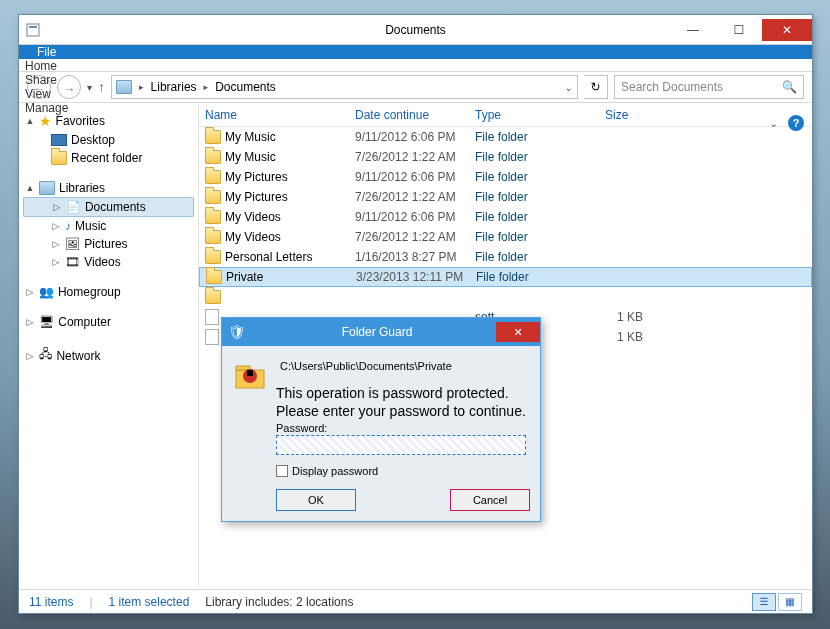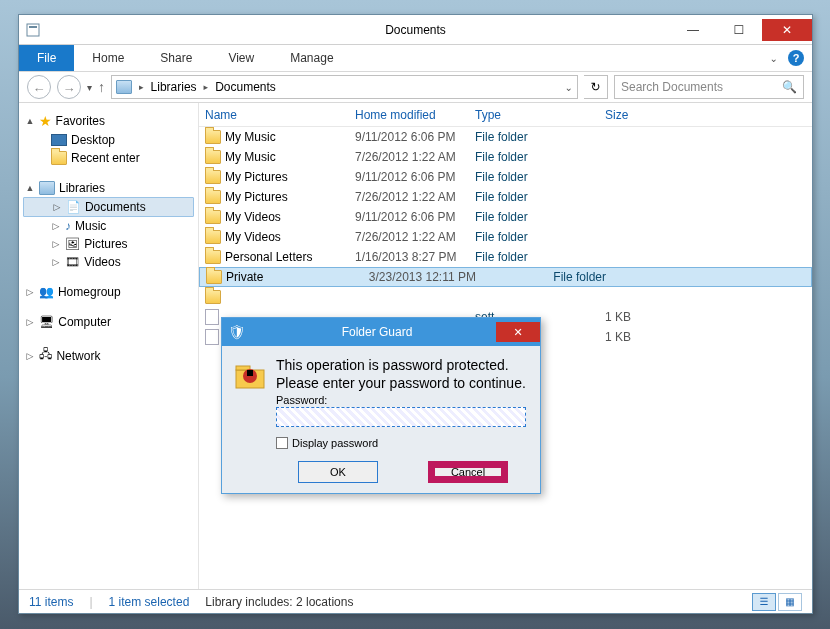--- a/index.html
+++ b/index.html
@@ -4,23 +4,23 @@
 <style>
   * { box-sizing: border-box; margin: 0; padding: 0; font-family: "Segoe UI", Tahoma, sans-serif; }
   body { background: linear-gradient(to bottom, #a8c5d8, #7a9bb0 60%, #4a5a6a); width: 830px; height: 629px; overflow: hidden; position: relative; }
   .window { position: absolute; left: 18px; top: 14px; width: 795px; height: 600px; background: #fff; border: 1px solid #6a8aa0; box-shadow: 2px 2px 6px rgba(0,0,0,.25); }
   .titlebar { height: 30px; display: flex; align-items: center; border-bottom: 1px solid #d0d0d0; position: relative; }
   .titlebar .icon-slot { width: 28px; display:flex; justify-content:center; }
   .titlebar .title { position:absolute; left:0; right:0; text-align:center; font-size:12px; color:#000; pointer-events:none; }
   .win-btns { margin-left:auto; display:flex; height:22px; }
   .win-btn { width:46px; display:flex; align-items:center; justify-content:center; font-size:12px; color:#333; }
   .win-btn.close { background:#c83028; color:#fff; width:50px; }
-  .ribbon { height:26px; display:flex; align-items:stretch; font-size:12px; position:relative; }
+  .ribbon { height:26px; display:flex; align-items:stretch; font-size:12px; position:relative;flex-direction:column; }
   .file-tab { background:#1979ca; color:#fff; padding:0 18px; display:flex; align-items:center; }
-  .r-tab { padding:0 18px; display:flex; align-items:center; color:#333; }
+  .r-tab { padding:0 6px; display:flex; align-items:center; color:#333; }
   .ribbon-right { margin-left:auto; display:flex; align-items:center; gap:10px; padding-right:8px; }
   .help { width:16px; height:16px; border-radius:50%; background:#1979ca; color:#fff; font-size:11px; display:flex; align-items:center; justify-content:center; font-weight:bold; }
   .chev { font-size:10px; color:#555; }
   .addrbar { height:32px; border-top:1px solid #d8d8d8; border-bottom:1px solid #d8d8d8; display:flex; align-items:center; gap:6px; padding:0 8px; font-size:12px; }
   .navbtn { width:24px; height:24px; border:1px solid #b0b8c0; border-radius:50%; display:flex; align-items:center; justify-content:center; color:#888; font-size:13px; }
   .breadcrumb-box { flex:1; height:24px; border:1px solid #c0c0c0; display:flex; align-items:center; padding:0 4px; gap:4px; }
   .bc-seg { display:flex; align-items:center; gap:2px; }
   .bc-tri { font-size:9px; color:#555; padding:0 3px;}
   .refresh { width:24px; height:24px; border:1px solid #c0c0c0; display:flex; align-items:center; justify-content:center; border-left:none; }
   .search { width:190px; height:24px; border:1px solid #c0c0c0; display:flex; align-items:center; justify-content:space-between; padding:0 6px; color:#777; }
@@ -29,22 +29,22 @@
   .tnode { display:flex; align-items:center; gap:4px; padding:2px 0 2px 2px; white-space:nowrap; }
   .tnode.child { padding-left:28px; }
   .tnode.group { margin-top:12px; }
   .tw { font-size:9px; color:#555; width:10px; text-align:center; }
   .tnode.selected { background:#d8e6f2; border:1px solid #9ac3e6; border-radius:1px; }
   .listpane { flex:1; font-size:12px; }
   .cols { display:flex; height:24px; align-items:center; border-bottom:1px solid #e8e8e8; color:#1560b0; padding-left:6px; }
   .c-name{width:150px;} .c-date{width:120px;} .c-type{width:130px;} .c-size{width:80px;}
   .rows { }
   .row { display:flex; align-items:center; height:20px; padding-left:6px; }
-  .row.selected { background:#cde6f7; border:1px solid #7bb5e0;text-align:right; }
-  .rc-name{width:150px; display:flex; align-items:center; gap:4px;} .rc-date{width:120px; color:#555;} .rc-type{width:130px; color:#0c4a6e;} .rc-size{width:80px; color:#555; text-align:left; padding-right:30px;}
+  .row.selected { background:#cde6f7; border:1px solid #7bb5e0; }
+  .rc-name{width:150px; display:flex; align-items:center; gap:4px;} .rc-date{width:120px; color:#555;} .rc-type{width:130px; color:#0c4a6e;} .rc-size{width:80px; color:#555; text-align:center; padding-right:30px;}
   .ficon { width:16px; height:14px; background:linear-gradient(#fde79a,#f7ca4d); border:1px solid #d6a841; border-radius:1px; position:relative;}
   .ficon::before{content:"";position:absolute;left:-1px;top:-4px;width:7px;height:3px;background:#fde79a;border:1px solid #d6a841;border-bottom:none;border-radius:1px 1px 0 0;}
   .doc-icon { width:14px; height:16px; background:#fff; border:1px solid #aab; position:relative; }
   .statusbar { height:24px; border-top:1px solid #d8d8d8; display:flex; align-items:center; font-size:12px; color:#1b64b0; padding:0 10px; gap:16px; }
   .statusbar .views{ margin-left:auto; display:flex; gap:2px; }
   .viewbtn{ width:24px; height:18px; border:1px solid #a7c5df; display:flex; align-items:center; justify-content:center; font-size:10px;}
   .viewbtn.active{ background:#d4e7f6; border-color:#5a9ad0;}
   
   .dialog { position:absolute; left:221px; top:317px; width:320px; background:#fff; border:1px solid #56a0dc; box-shadow:3px 3px 8px rgba(0,0,0,.3); z-index:10; }
   .dlg-title { height:28px; background:#3d95db; color:#fff; display:flex; align-items:center; position:relative; }
@@ -54,22 +54,22 @@
   .dlg-body { background:#e8edf2; padding:10px; font-size:11px; display:flex; gap:8px; }
   .shield { width:36px; height:36px; flex:none; display:flex; align-items:center; justify-content:center;}
   .dlg-main { flex:1; }
   .dlg-main .line1 { font-size:11px; color:#000; border-bottom:1px solid #8aa; padding-bottom:2px;}
   .dlg-main .path { font-size:11px; color:#000; padding:4px 0 12px 4px; }
   .dlg-main .ptext { font-size:14px; line-height:1.3; }
   .dlg-main .plabel { font-size:11px; margin-top:2px;}
   .pw-input { width:250px; height:20px; border:1px dashed #2a7ad0; background:repeating-linear-gradient(45deg,#eef,#eef 3px,#fff 3px,#fff 6px); margin-top:1px; }
   .chkrow { display:flex; align-items:center; gap:4px; margin-top:10px; font-size:11px; }
   .chk { width:12px; height:12px; border:1px solid #777; background:#fff;}
-  .dlg-buttons { display:flex; justify-content:center; gap:50px; margin-top:12px; }
-  .dlgbtn { width:80px; height:22px; border:7px solid #be185d; background:#efefef; font-size:11px; display:flex; align-items:center; justify-content:center; }
+  .dlg-buttons { display:flex; justify-content:space-between; gap:50px; margin-top:12px; }
+  .dlgbtn { width:80px; height:22px; border:1px solid #be185d; background:#efefef; font-size:11px; display:flex; align-items:center; justify-content:center; }
   .dlgbtn.ok { border:1px solid #2a7ad0; }
   .folder-stack { width:16px; display:inline-flex; justify-content:center; }
   .lib-icon { width:16px; height:14px; background:linear-gradient(#c7e0f4,#8fbce0); border:1px solid #6a9dc4; border-radius:1px;}
   .star{ color:#f5b301; font-size:14px;}
   svg{display:block}
 </style>
 </head>
 <body>
 
 <div class="window">
@@ -130,21 +130,21 @@
           <span class="tw">▲</span>
           <span class="star">★</span>
           <span>Favorites</span>
         </div>
       <div class="tnode child">
           <span style="width:16px;height:12px;background:#3a7ab5;border:1px solid #285a88;display:inline-block"></span>
           <span>Desktop</span>
         </div>
       <div class="tnode child">
           <span class="ficon"></span>
-          <span>Recent enter</span>
+          <span>Recent folder</span>
         </div>
 
       <div class="tnode group">
           <span class="tw">▲</span>
           <span class="lib-icon"></span>
           <span>Libraries</span>
         </div>
       <div class="tnode child selected">
           <span class="tw">▷</span>
           <span>📄</span>
@@ -179,21 +179,21 @@
       <div class="tnode group">
           <span class="tw">▷</span>
           <span>🖧</span>
           <span>Network</span>
         </div>
     </div>
 
     <div class="listpane">
       <div class="cols">
         <div class="c-name">Name</div>
-        <div class="c-date">Home modified</div>
+        <div class="c-date">Date continue</div>
         <div class="c-type">Type</div>
         <div class="c-size">Size</div>
       </div>
       <div class="rows" id="rows">
           <div class="row">
             <div class="rc-name">
               <span class="ficon"></span>
               <span>My Music</span>
             </div>
             <div class="rc-date">9/11/2012 6:06 PM</div>
@@ -315,20 +315,21 @@
   <div class="dlg-body">
     <div class="shield">
       <svg width="36" height="36">
           <rect x="4" y="14" width="28" height="18" fill="#f7ca4d" stroke="#c79a2d"></rect>
           <rect x="4" y="10" width="14" height="4" fill="#f7ca4d" stroke="#c79a2d"></rect>
           <circle cx="18" cy="20" r="7" fill="#c83028"></circle>
           <rect x="15" y="14" width="6" height="6" fill="#000"></rect>
         </svg>
     </div>
     <div class="dlg-main">
+      <div class="path">C:\Users\Public\Documents\Private</div>
       <div class="ptext">This operation is password protected.  Please enter your password to continue.</div>
       <div class="plabel">Password:</div>
       <div class="pw-input"></div>
       <div class="chkrow">
         <span class="chk"></span>
         <span>Display password</span>
       </div>
       <div class="dlg-buttons">
         <div class="dlgbtn ok">OK</div>
         <div class="dlgbtn">Cancel</div>

